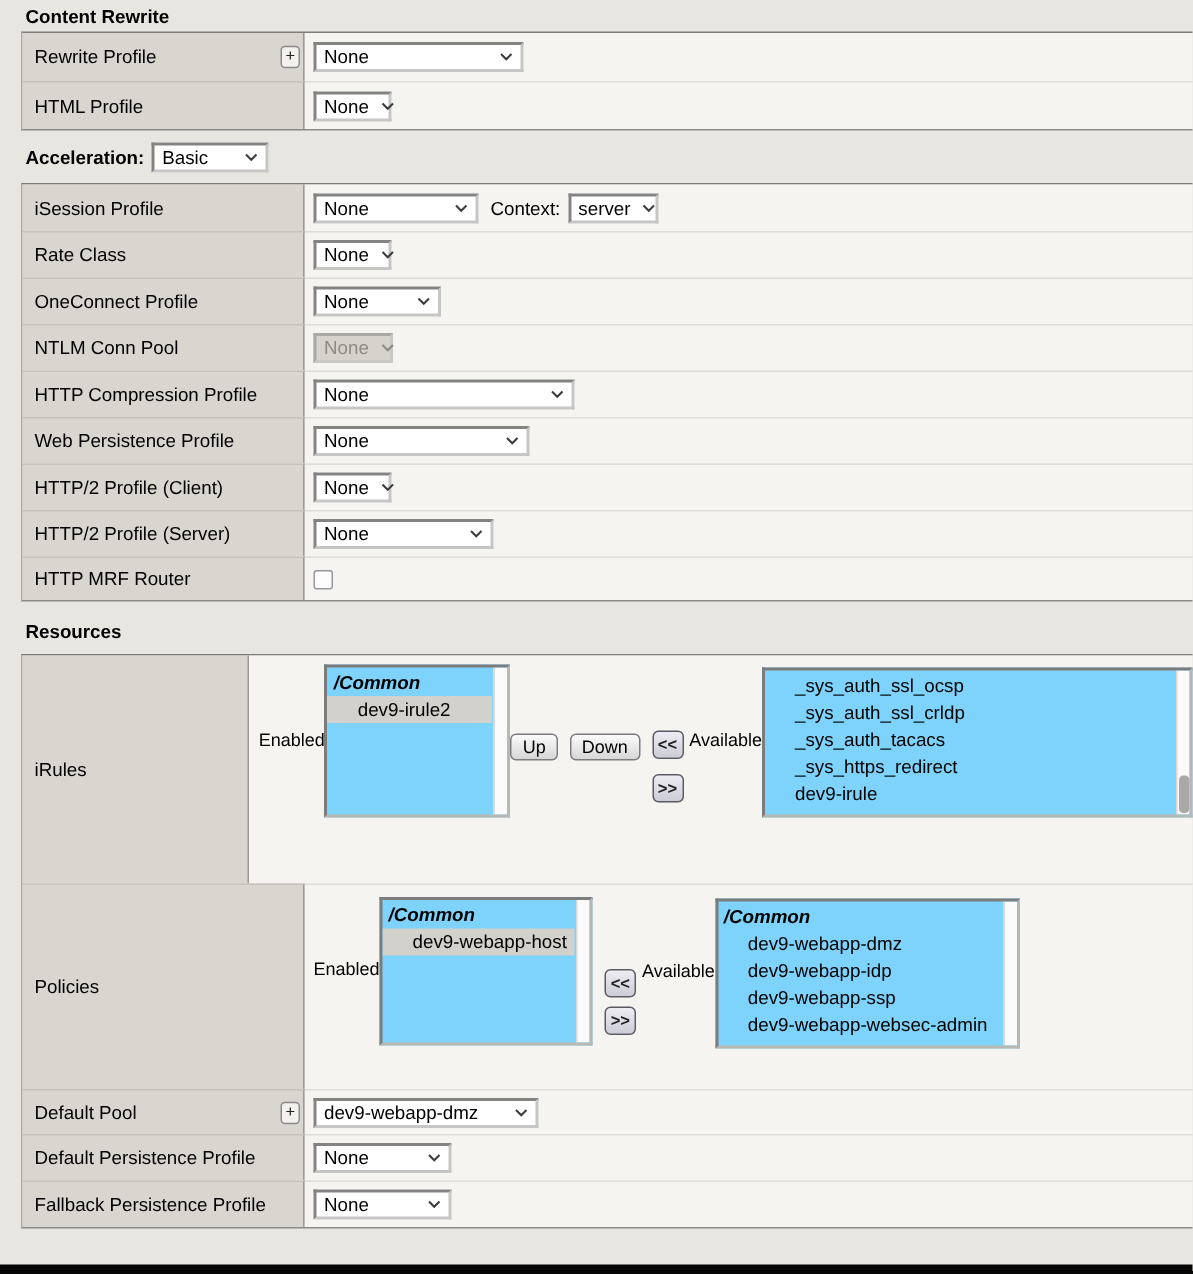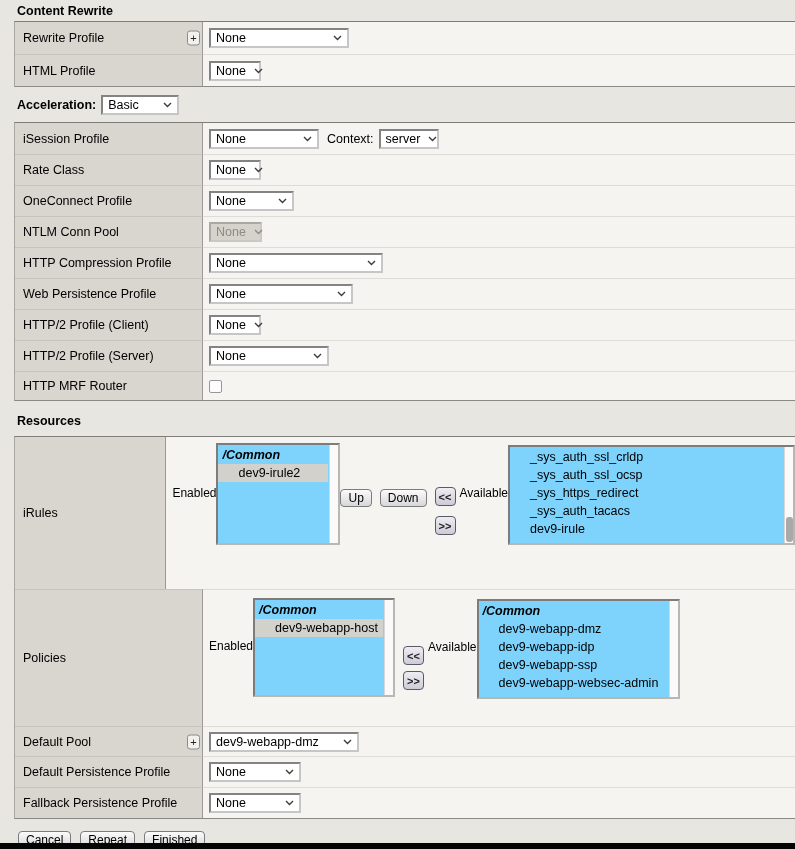--- a/index.html
+++ b/index.html
@@ -324,24 +324,24 @@
               </div>
             </div>
             <div class="mv" style="margin:44px 4px 0 8px; gap:10px;">
               <span class="mvbtn">&lt;&lt;</span>
               <span class="mvbtn">&gt;&gt;</span>
             </div>
             <div class="col">
               <div class="lhdr">Available</div>
               <div class="listbox" style="width:287px; height:100px; margin-top:2px;">
                 <div class="inner">
+                  <div class="item">_sys_auth_ssl_ocsp</div>
                   <div class="item">_sys_auth_ssl_crldp</div>
-                  <div class="item">_sys_auth_ssl_ocsp</div>
+                  <div class="item">_sys_auth_tacacs</div>
                   <div class="item">_sys_https_redirect</div>
-                  <div class="item">_sys_auth_tacacs</div>
                   <div class="item">dev9-irule</div>
                 </div>
                 <div class="track">
                   <span class="thumb" style="right:0;"></span>
                 </div>
               </div>
             </div>
           </div>
         </div>
       </div>
@@ -426,21 +426,16 @@
             <span class="chev">
                 <svg width="9" height="6" viewBox="0 0 9 6">
                   <polyline points="1,1 4.5,4.5 8,1" fill="none" stroke="#3c3c3c" stroke-width="1.4"></polyline>
                 </svg>
               </span>
           </span>
         </div>
       </div>
     </div>
 
-    <div class="footer">
-      <span class="btn">Cancel</span>
-      <span class="btn">Repeat</span>
-      <span class="btn">Finished</span>
-    </div>
   </div>
 
   <div class="blackbar"></div>
 </div>
 
 </body></html>

